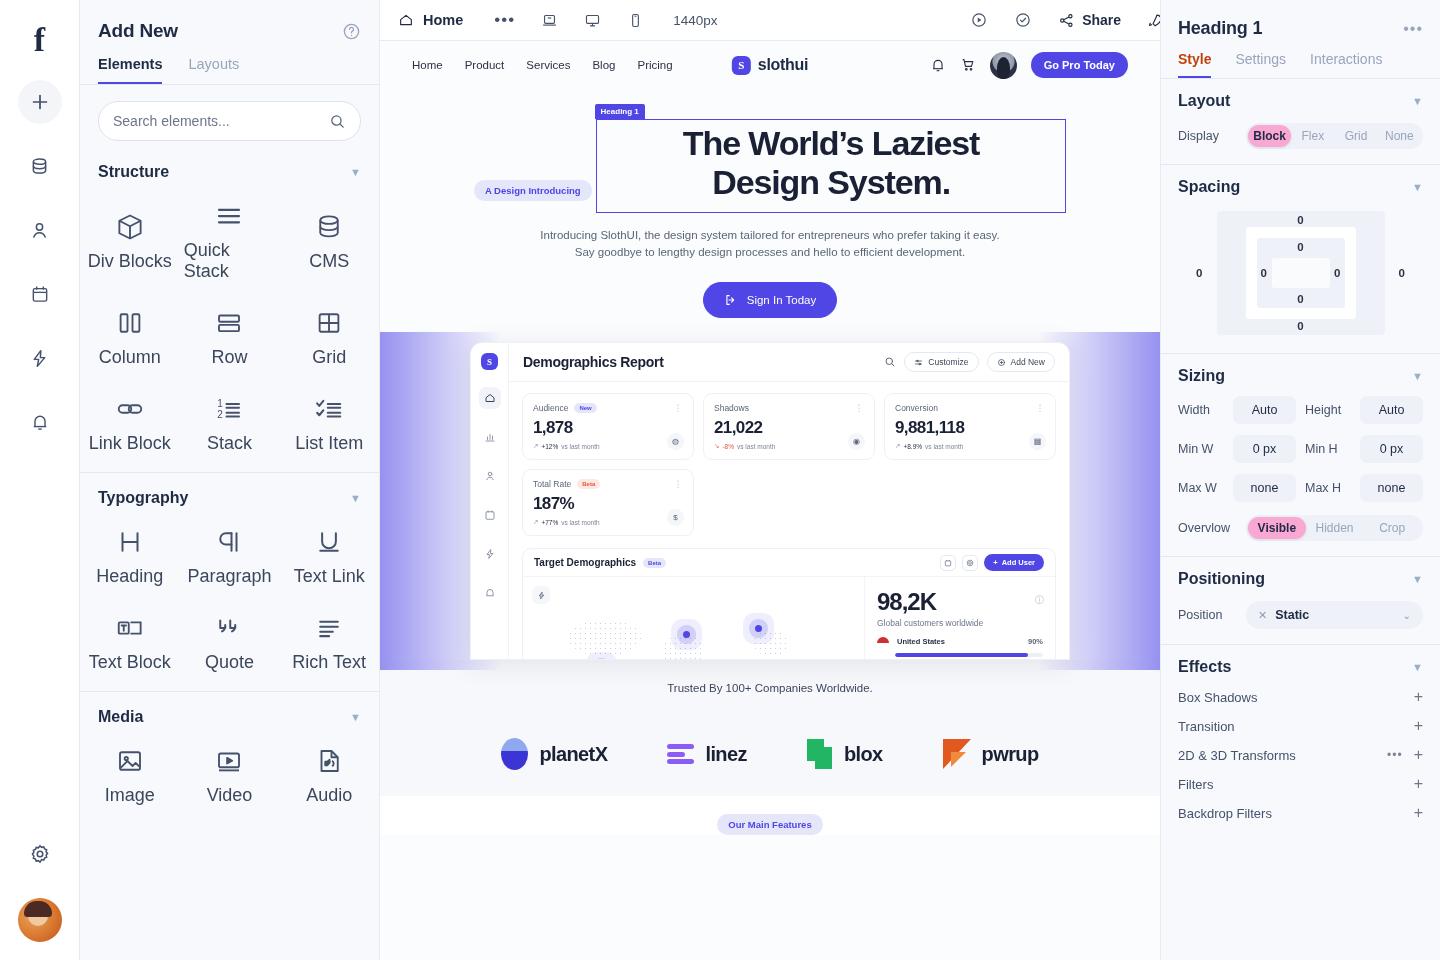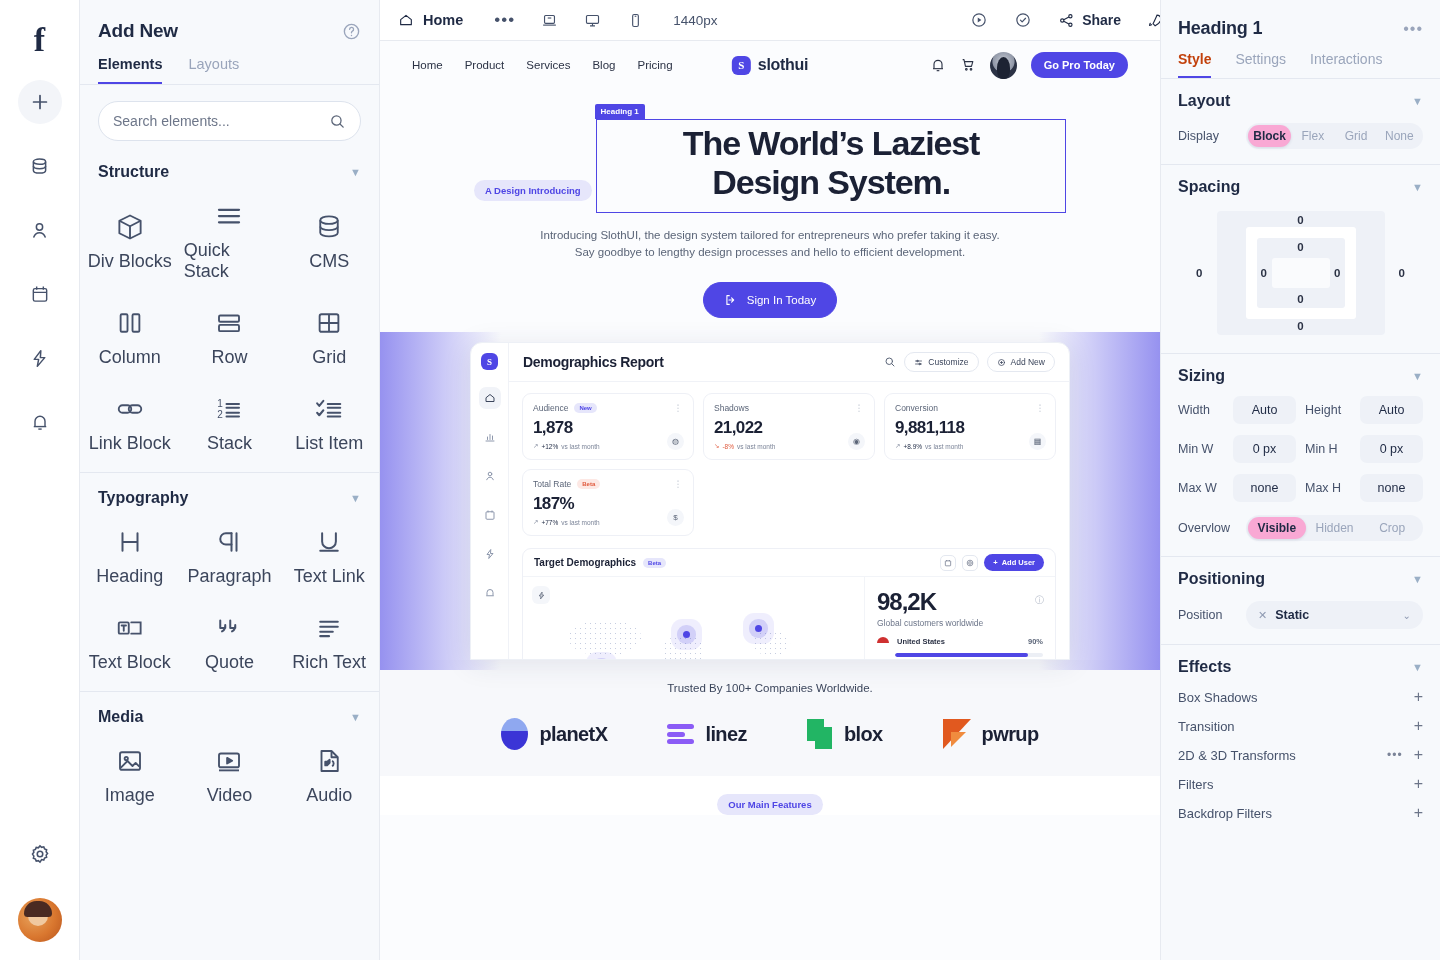--- a/index.html
+++ b/index.html
@@ -261,21 +261,21 @@
   .bigsub{font-size:8.5px;color:#6c7589;margin-top:2px;}
   .crow{margin-top:9px;}
   .crow-top{display:flex;align-items:flex-start;gap:8px;font-size:7.5px;font-weight:bold;color:#2b3245;}
   .flag{width:12px;height:12px;border-radius:50%;flex:0 0 12px;overflow:hidden;position:relative;}
   .crow-pct{margin-left:auto;color:#5b6578;font-size:7.5px;}
   .bar{height:4px;border-radius:3px;background:#eceff5;margin-top:4px;margin-left:18px;overflow:hidden;}
   .bar > i{display:block;height:100%;background:#4f46e5;border-radius:3px;}
 
   .trusted-sec{background:#f7f8fb;padding: 22px 0 26px 0; margin-top: 0;}
   .trusted-t{text-align:center;font-size:11.5px;color:#3c465c;}
-  .logos{display:flex;justify-content:center;align-items:center;gap:60px;margin-top:24px;}
+  .logos{display:flex;justify-content:center;align-items:center;gap:60px;margin-top:44px;}
   .logo{display:flex;align-items:center;gap:11px;font-size:20px;font-weight:bold;color:#1b2135;letter-spacing:-0.6px;}
   .lg-planet{width:27px;height:32px;border-radius:50%;
     background:linear-gradient(#8fa8f0 0 40%, #3b35d6 40% 100%);}
   .lg-linez{width:27px;height:20px;display:flex;flex-direction:column;justify-content:space-between;}
   .lg-linez i{display:block;height:5px;border-radius:3px;background:#8b5cf6;}
   .lg-linez i:nth-child(1){width:100%;}
   .lg-linez i:nth-child(2){width:66%;}
   .lg-linez i:nth-child(3){width:100%;}
   .lg-blox{width:26px;height:30px;position:relative;}
   .lg-blox i{position:absolute;background:#22b564;}

